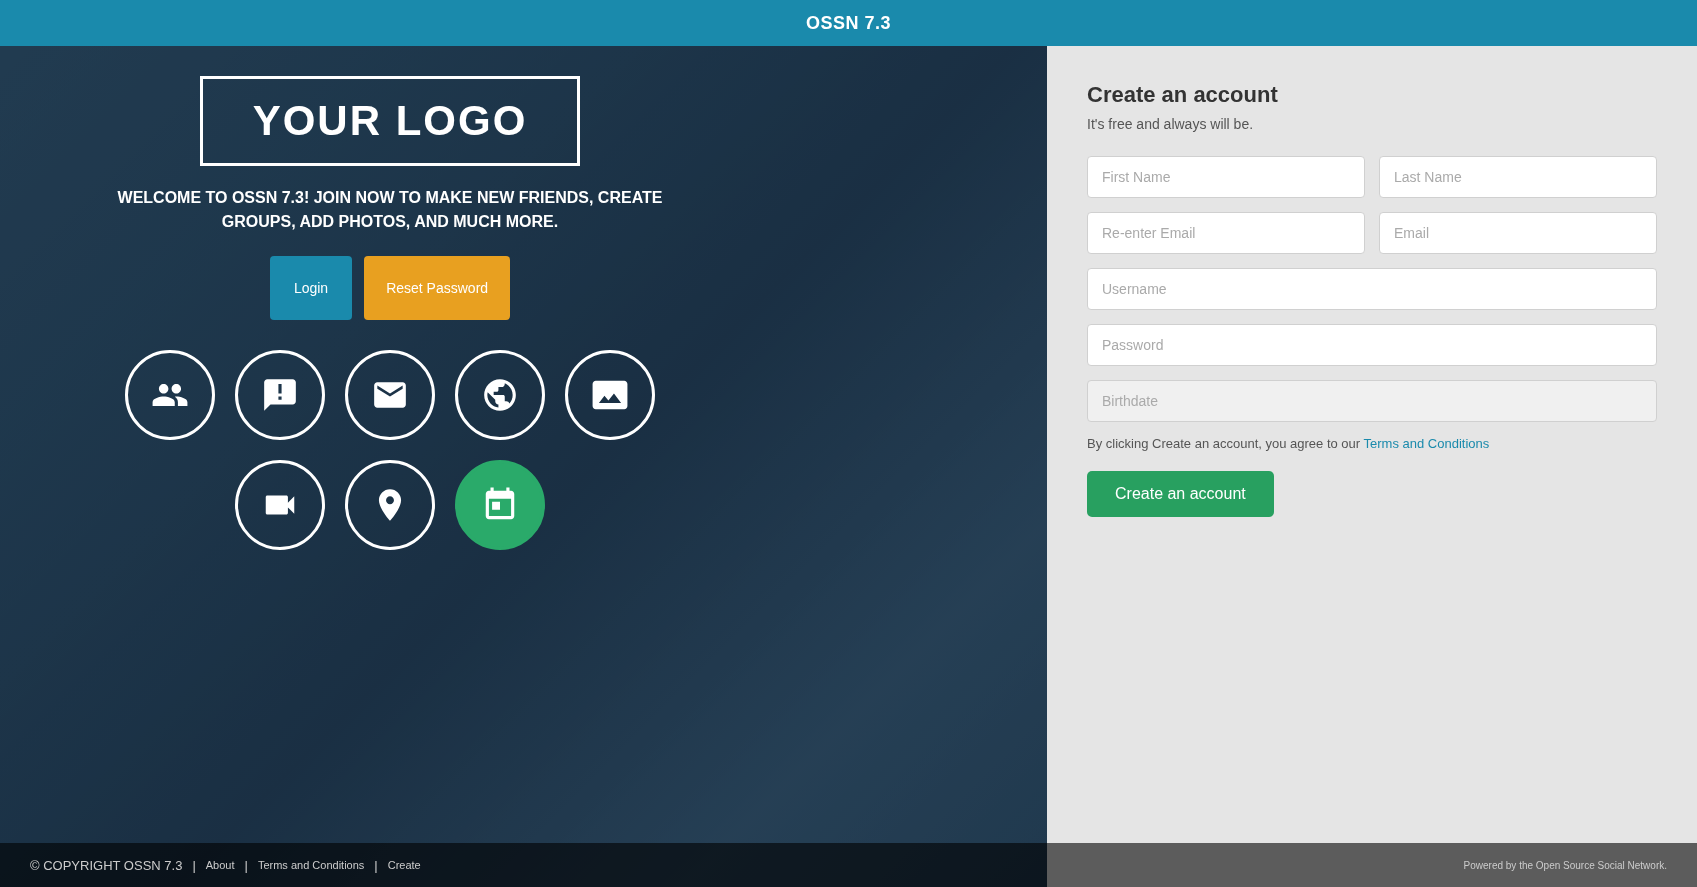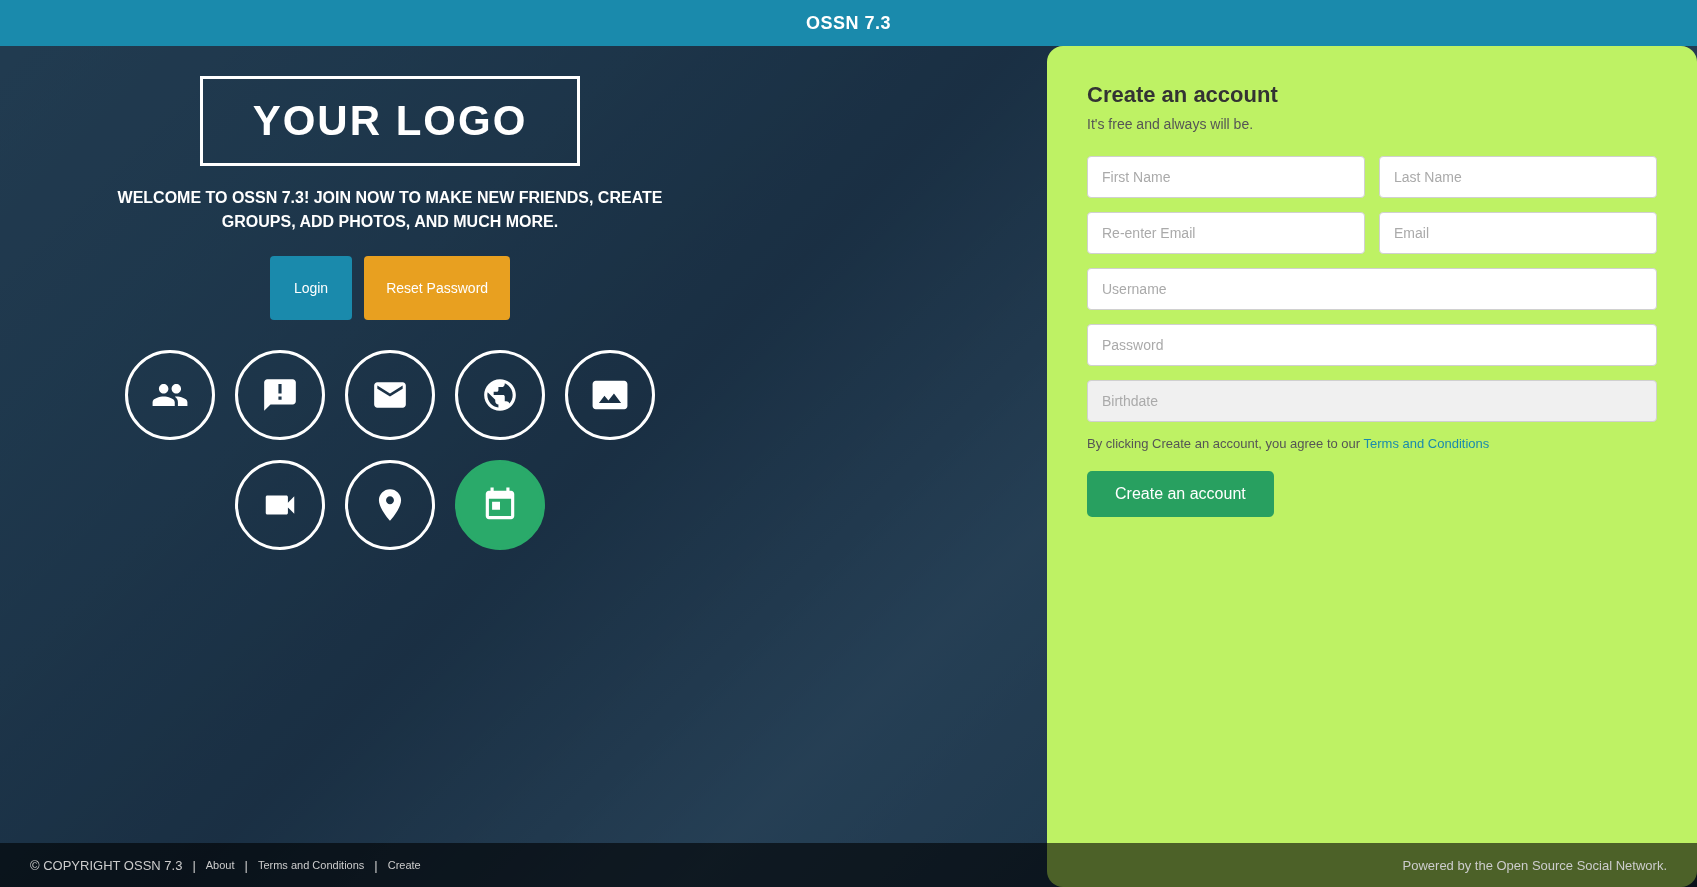--- a/index.html
+++ b/index.html
@@ -141,24 +141,23 @@
       border-color: #2aaa6a;
     }
 
     
     #right-panel {
       position: absolute;
       right: 0;
       top: 0;
       width: 650px;
       height: 100%;
-      background: #bef264;
+      background: #e5e5e5;
       padding: 36px 40px;
       overflow-y: auto;
-      border-radius: 16px;
     }
 
     #form-title {
       font-size: 22px;
       font-weight: bold;
       color: #333;
       margin-bottom: 8px;
     }
 
     #form-subtitle {
@@ -252,21 +251,21 @@
       text-decoration: none;
       font-size: 11px;
     }
 
     .footer-sep {
       color: #888;
     }
 
     #footer-right {
       color: #ccc;
-      font-size: 13px;
+      font-size: 10px;
     }
 
     
     .svg-icon {
       width: 38px;
       height: 38px;
       fill: white;
     }
   </style>
 </head>

